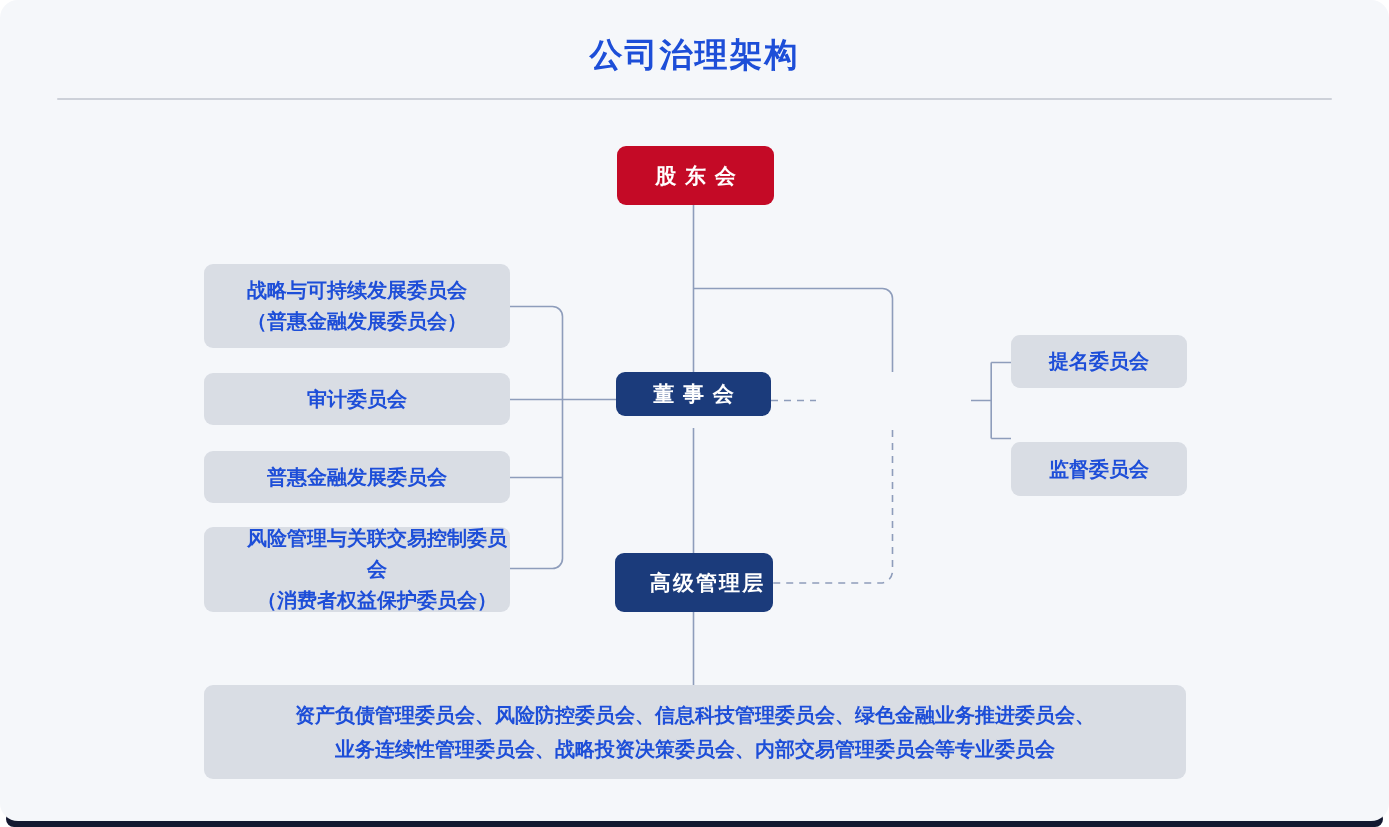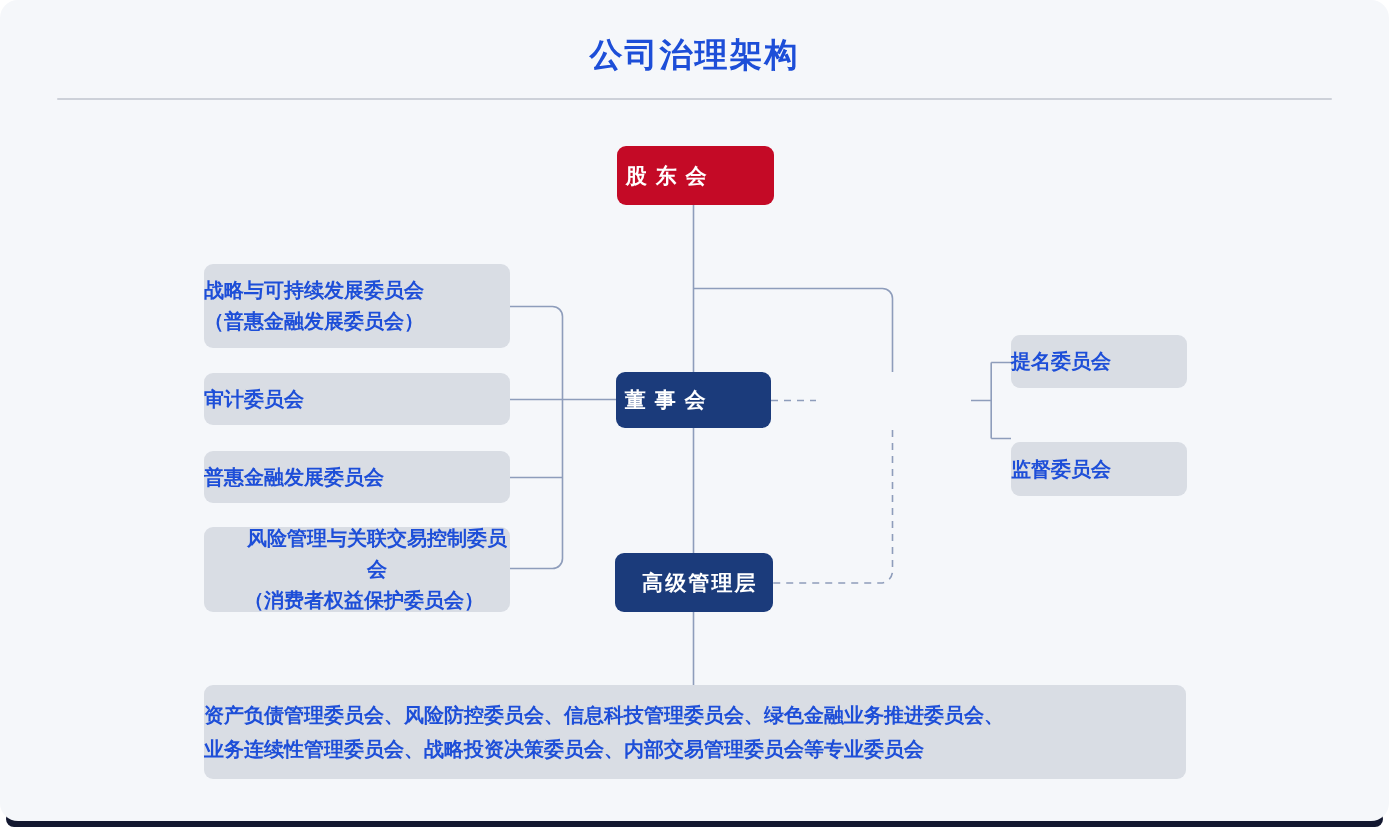--- a/index.html
+++ b/index.html
@@ -4,21 +4,21 @@
 <style>
   html,body{margin:0;padding:0;background:#ffffff;}
   body{font-family:"Liberation Sans","DejaVu Sans",sans-serif;}
   .stage{position:relative;width:1389px;height:827px;background:#ffffff;overflow:hidden;}
   .bottom-strip{position:absolute;left:6px;right:6px;bottom:0;height:16px;background:#131830;border-radius:10px;}
   .card{position:absolute;left:0;top:0;width:1389px;height:821px;background:#F5F7FA;border-radius:18px;}
   .page-title{position:absolute;left:0;top:33px;width:100%;text-align:center;
     font-size:33px;font-weight:700;color:#1d4ed8;letter-spacing:2px;}
   .divider{position:absolute;left:57px;top:98px;width:1275px;height:2px;background:#CDD1D9;border-radius:1px;}
   .wires{position:absolute;left:0;top:0;z-index:0;}
-  .node{position:absolute;z-index:1;display:flex;flex-direction:column;align-items:flex-start;justify-content:center;
+  .node{position:absolute;z-index:1;display:flex;flex-direction:column;align-items:center;justify-content:center;
     border-radius:9px;box-sizing:border-box;text-align:center;}
   .node-primary{background:#1B3B7B;color:#ffffff;font-weight:700;font-size:21px;}
   .node-red{background:#C40A26;color:#ffffff;font-weight:700;font-size:21px;}
   .node-gray{background:#D9DDE4;color:#1d4ed8;font-weight:700;font-size:20px;line-height:31px;}
   .sp3{letter-spacing:0.42em;text-indent:0.42em;}
   .sp1{letter-spacing:0.10em;text-indent:0.10em;padding-left:25px;}
   .mgmt-box{line-height:34px;}
 </style>
 </head>
 <body>
@@ -51,21 +51,21 @@
           <path d="M 771 400.5 H 816"></path>
           <path d="M 892.5 430 V 571 A 12 12 0 0 1 880.5 583 H 773"></path>
         </g>
       </g>
     </svg>
 
     <div class="node node-red sp3" style="left:617px;top:146px;width:157px;height:59px;">
       <span>股东会</span>
     </div>
 
-    <div class="node node-primary sp3" style="left:616px;top:372px;width:155px;height:56px;font-family:Liberation Mono, monospace;">
+    <div class="node node-primary sp3" style="left:616px;top:372px;width:155px;height:44px;font-family:Liberation Mono, monospace;">
       <span>董事会</span>
     </div>
 
 
     <div class="node node-primary sp1" style="left:615px;top:553px;width:158px;height:59px;">
       <span>高级管理层</span>
     </div>
 
     <div class="node node-gray" style="left:204px;top:264px;width:306px;height:84px;">
       <span>战略与可持续发展委员会</span>

